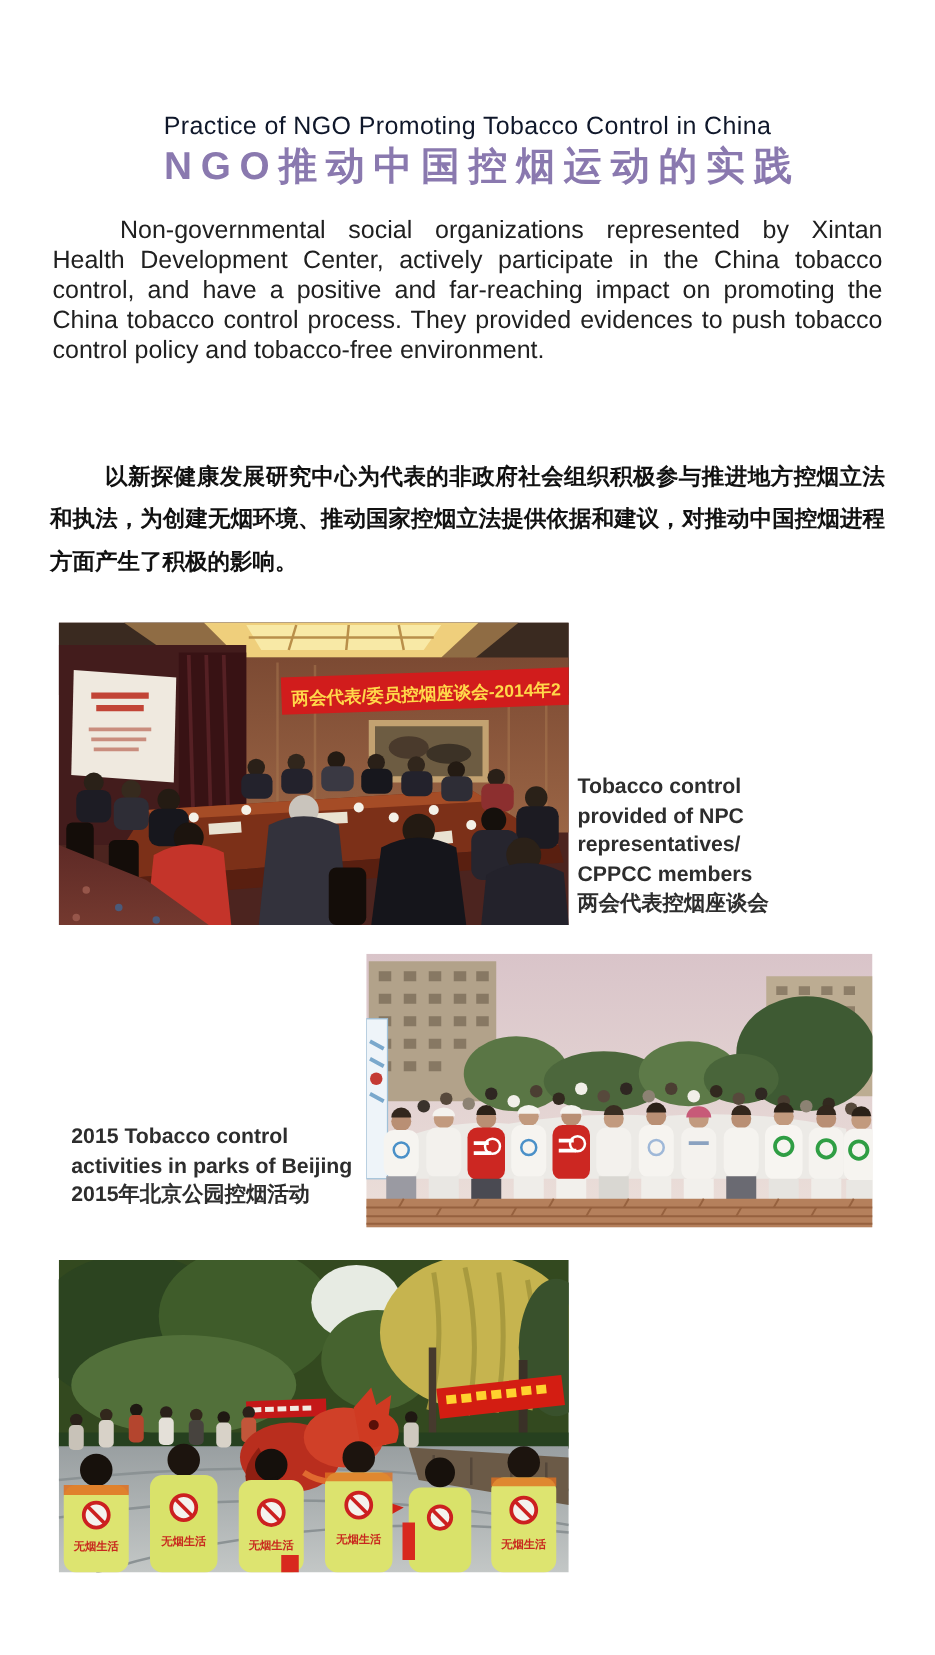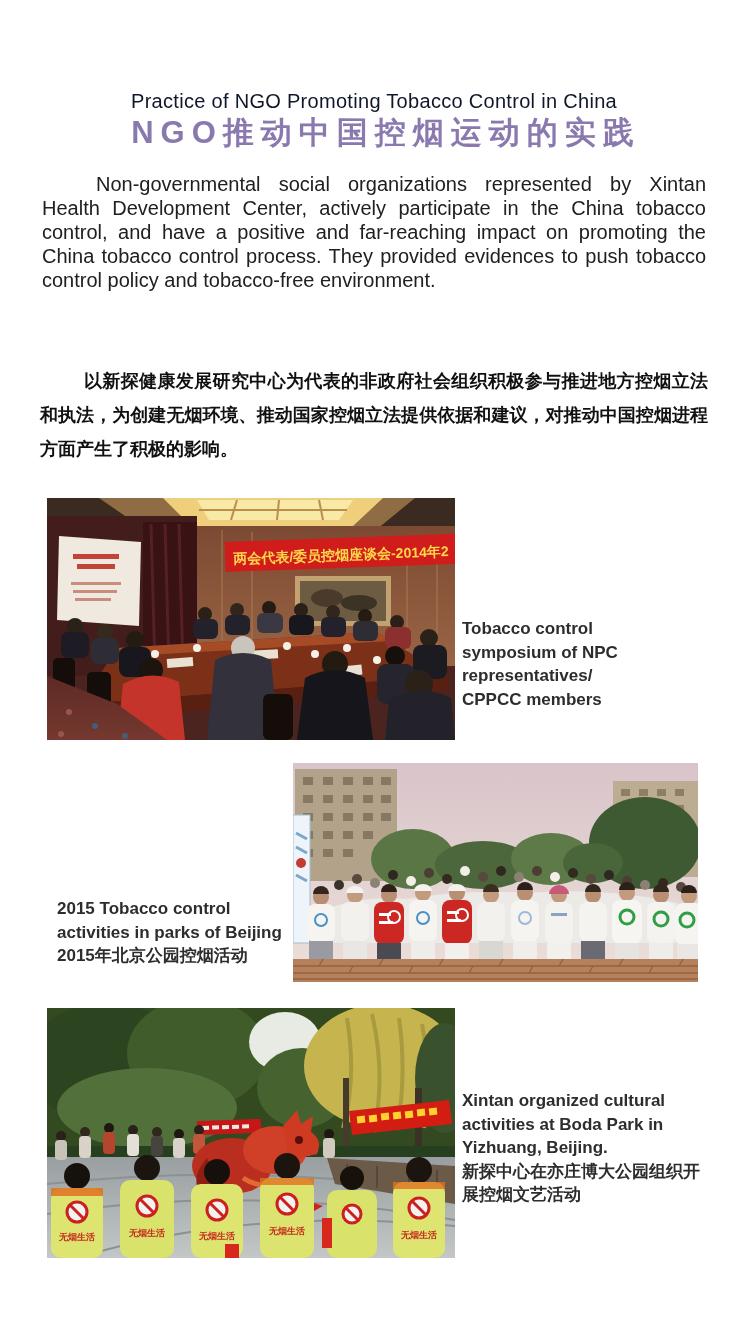--- a/index.html
+++ b/index.html
@@ -185,21 +185,22 @@
         <polygon points="0,178 70,206 120,242 0,242" fill="url(#p1carpet)"></polygon>
         <circle cx="22" cy="214" r="3" fill="#96564a"></circle>
           <circle cx="48" cy="228" r="3" fill="#4a5a7a"></circle>
         <circle cx="14" cy="236" r="3" fill="#96564a"></circle>
           <circle cx="78" cy="238" r="3" fill="#4a5a7a"></circle>
       </g>
     </svg>
   </figure>
 
   <figcaption class="caption cap1">
-    <div class="en">Tobacco control symposium of NPC representatives/ CPPCC members</div>
+    <div class="en">Tobacco control provided of NPC representatives/ CPPCC members</div>
+    <div class="zh">两会代表控烟座谈会</div>
   </figcaption>
 
   <figure class="photo photo2">
     <svg width="405" height="219" viewBox="0 0 405 219">
       <defs>
         <linearGradient id="p2sky" x1="0" y1="0" x2="0" y2="1">
           <stop offset="0" stop-color="#d9c4c9"></stop>
             <stop offset="1" stop-color="#ece0da"></stop>
         </linearGradient>
       </defs>
@@ -568,18 +569,14 @@
           <rect x="-26" y="174" width="52" height="76" rx="10" fill="#dde470"></rect>
           <rect x="-26" y="174" width="52" height="7" fill="#e07020" opacity="0.8"></rect>
           <circle cx="0" cy="200" r="10" fill="#f4f2ee" stroke="#cc2020" stroke-width="3"></circle>
           <line x1="-7" y1="193" x2="7" y2="207" stroke="#cc2020" stroke-width="3"></line>
           <text x="0" y="230" text-anchor="middle" font-size="9" font-weight="bold" fill="#c8281e" font-family="Liberation Sans, sans-serif">无烟生活</text>
         </g>
       </g>
     </svg>
   </figure>
 
-  <figcaption class="caption cap3">
-    <div class="en">Xintan organized cultural activities at Boda Park in Yizhuang, Beijing.</div>
-    <div class="zh">新探中心在亦庄博大公园组织开展控烟文艺活动</div>
-  </figcaption>
 
 </div>
 
 </body></html>

